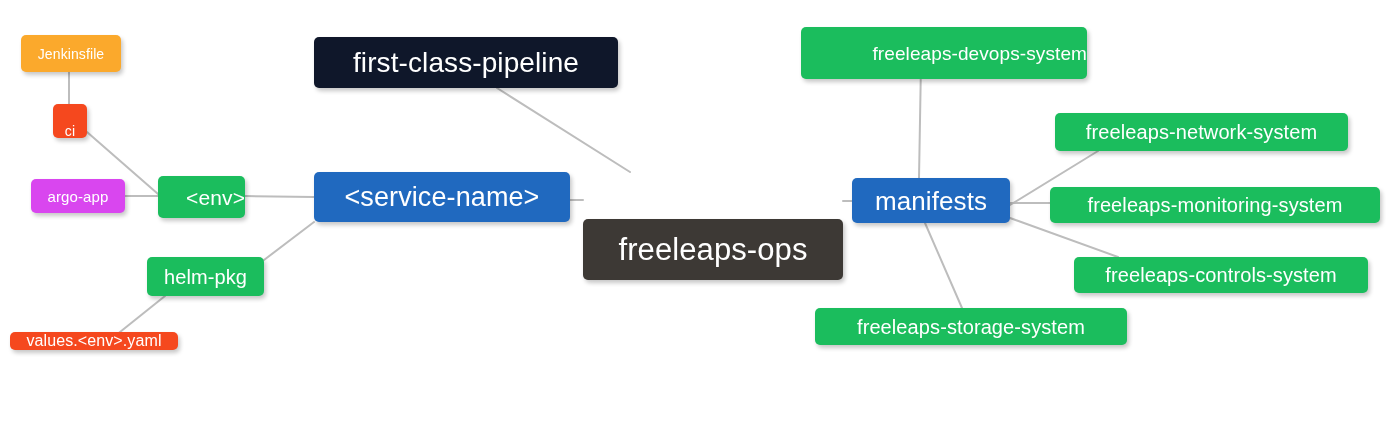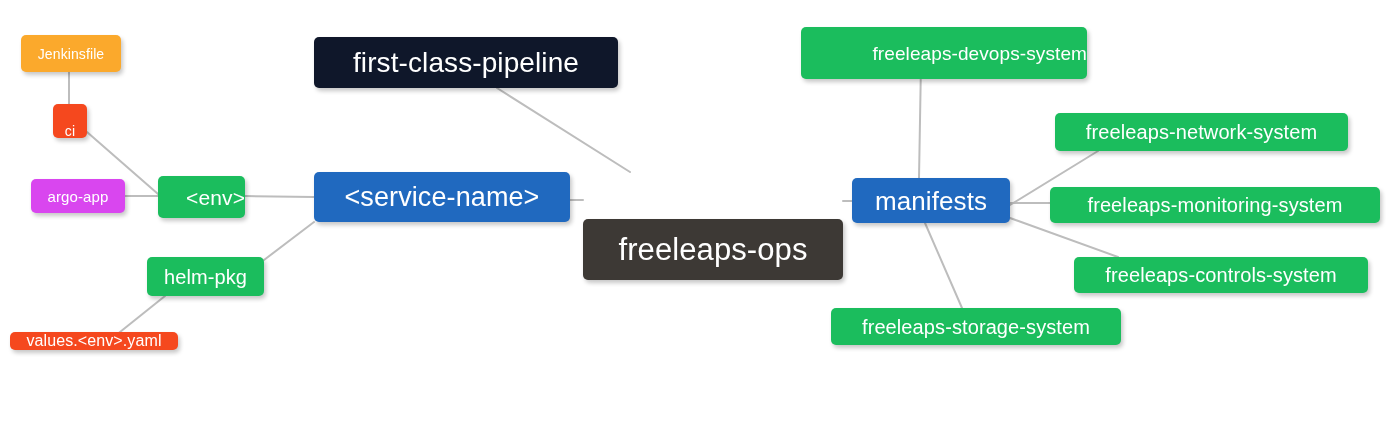--- a/index.html
+++ b/index.html
@@ -102,18 +102,18 @@
       </div>
       <div class="node" style="left: 1055px; top: 113px; width: 293px; height: 38px; background: rgb(27, 189, 93); font-size: 20px;">
         <span class="node-label">freeleaps-network-system</span>
       </div>
       <div class="node" style="left: 1050px; top: 187px; width: 330px; height: 36px; background: rgb(27, 189, 93); font-size: 20px;">
         <span class="node-label">freeleaps-monitoring-system</span>
       </div>
       <div class="node" style="left: 1058px; top: 257px; width: 294px; height: 36px; background: rgb(27, 189, 93); font-size: 20px; margin-left: 16px;">
         <span class="node-label">freeleaps-controls-system</span>
       </div>
-      <div class="node" style="left: 815px; top: 308px; width: 290px; height: 37px; background: rgb(27, 189, 93); font-size: 20px; margin-left: 16px;">
+      <div class="node" style="left: 815px; top: 308px; width: 312px; height: 37px; background: rgb(27, 189, 93); font-size: 20px;">
         <span class="node-label">freeleaps-storage-system</span>
       </div>
     </div>
 
 </div>
 
 </body></html>

